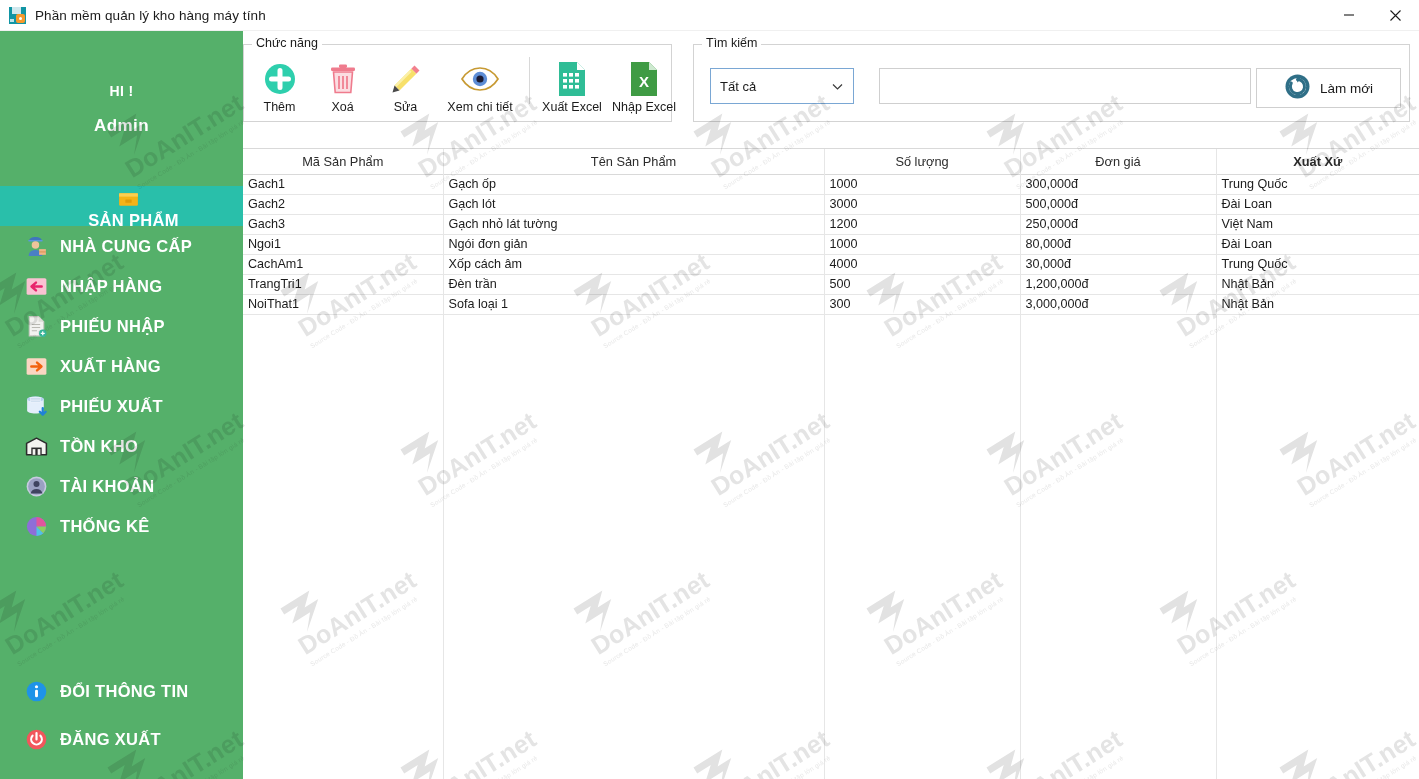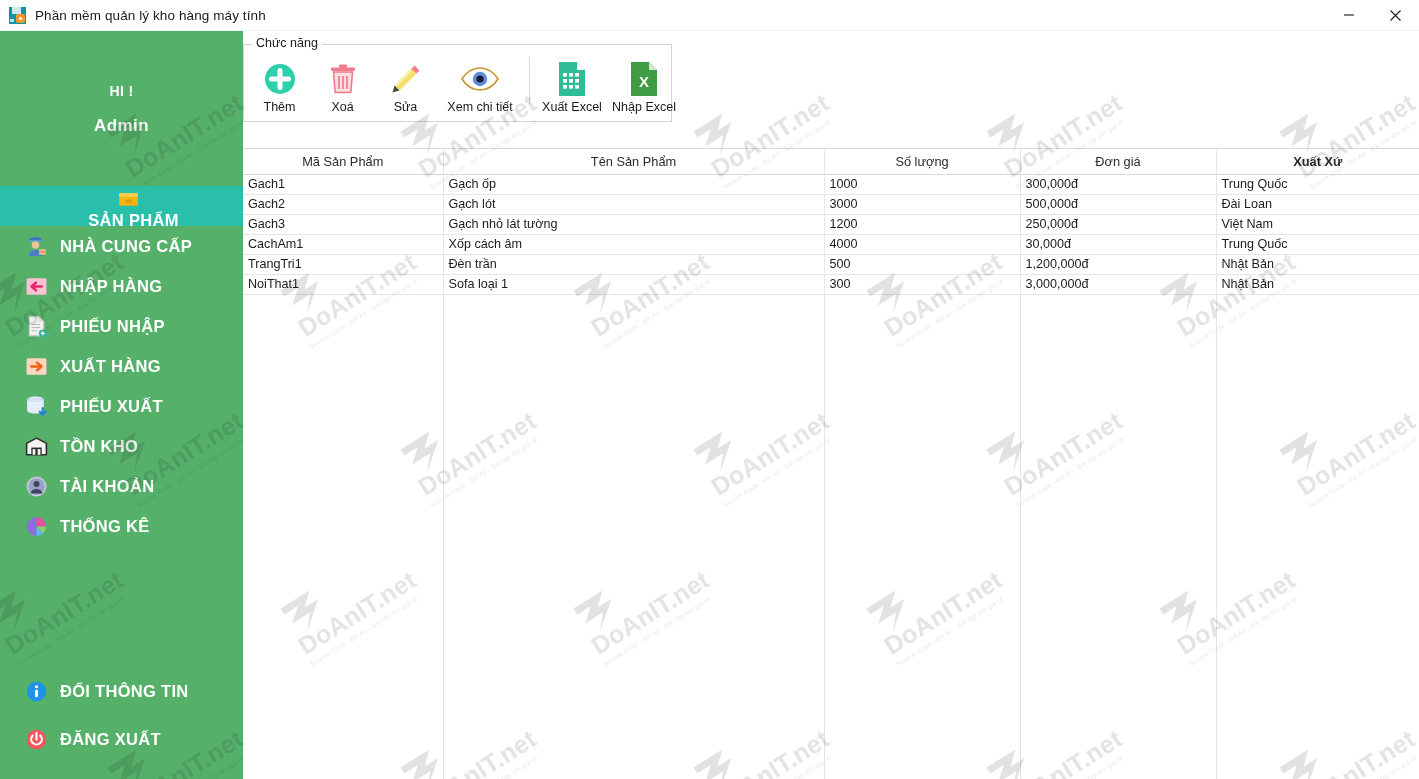--- a/index.html
+++ b/index.html
@@ -457,20 +457,46 @@
             <path d="M2 1h18l8 8v26H2z" fill="#3f9b44"></path>
             <path d="M20 1l8 8h-8z" fill="#cde9cf"></path>
             <text x="15" y="26" font-family="Liberation Sans, sans-serif" font-size="15" font-weight="bold" fill="#ffffff" text-anchor="middle">X</text>
           </svg>
         </span>
         <span class="t-lbl">Nhập Excel</span>
       </div>
     </div>
   </div>
 
+  <div class="groupbox" id="gb-timkiem">
+    <div class="gb-title">Tìm kiếm</div>
+
+    <div class="combo">
+      <span>Tất cả</span>
+      <span class="chev">
+        <svg width="11" height="8" viewBox="0 0 11 8">
+            <path d="M1 1.5l4.5 4.5L10 1.5" stroke="#3b3b3b" stroke-width="1.2" fill="none"></path>
+          </svg>
+      </span>
+    </div>
+
+    <input class="txtsearch" type="text" value="" placeholder="" style="">
+
+    <div class="btn-refresh">
+      <span>
+        <svg width="27" height="27" viewBox="0 0 27 27">
+          <circle cx="13.5" cy="13.5" r="12" fill="#2f6f87"></circle>
+          <circle cx="13.5" cy="13.5" r="8.6" fill="#ffffff"></circle>
+          <path d="M13.5 6.4a7.1 7.1 0 1 1-6.2 3.6" stroke="#2f6f87" stroke-width="3" fill="none" stroke-linecap="round"></path>
+          <path d="M13.2 2.6l3.6 3.6-3.6 3.3z" fill="#2f6f87"></path>
+        </svg>
+      </span>
+      <span>Làm mới</span>
+    </div>
+  </div>
 
   <div class="grid">
     <table>
       <colgroup>
         <col class="col0">
           <col class="col1">
           <col class="col2">
           <col class="col3">
           <col class="col4">
       </colgroup>
@@ -499,20 +525,27 @@
             <td>Đài Loan</td>
           </tr>
           <tr>
             <td>Gach3</td>
             <td>Gạch nhỏ lát tường</td>
             <td>1200</td>
             <td>250,000đ</td>
             <td>Việt Nam</td>
           </tr>
           <tr>
+            <td>Ngoi1</td>
+            <td>Ngói đơn giản</td>
+            <td>1000</td>
+            <td>80,000đ</td>
+            <td>Đài Loan</td>
+          </tr>
+          <tr>
             <td>CachAm1</td>
             <td>Xốp cách âm</td>
             <td>4000</td>
             <td>30,000đ</td>
             <td>Trung Quốc</td>
           </tr>
           <tr>
             <td>TrangTri1</td>
             <td>Đèn trần</td>
             <td>500</td>

